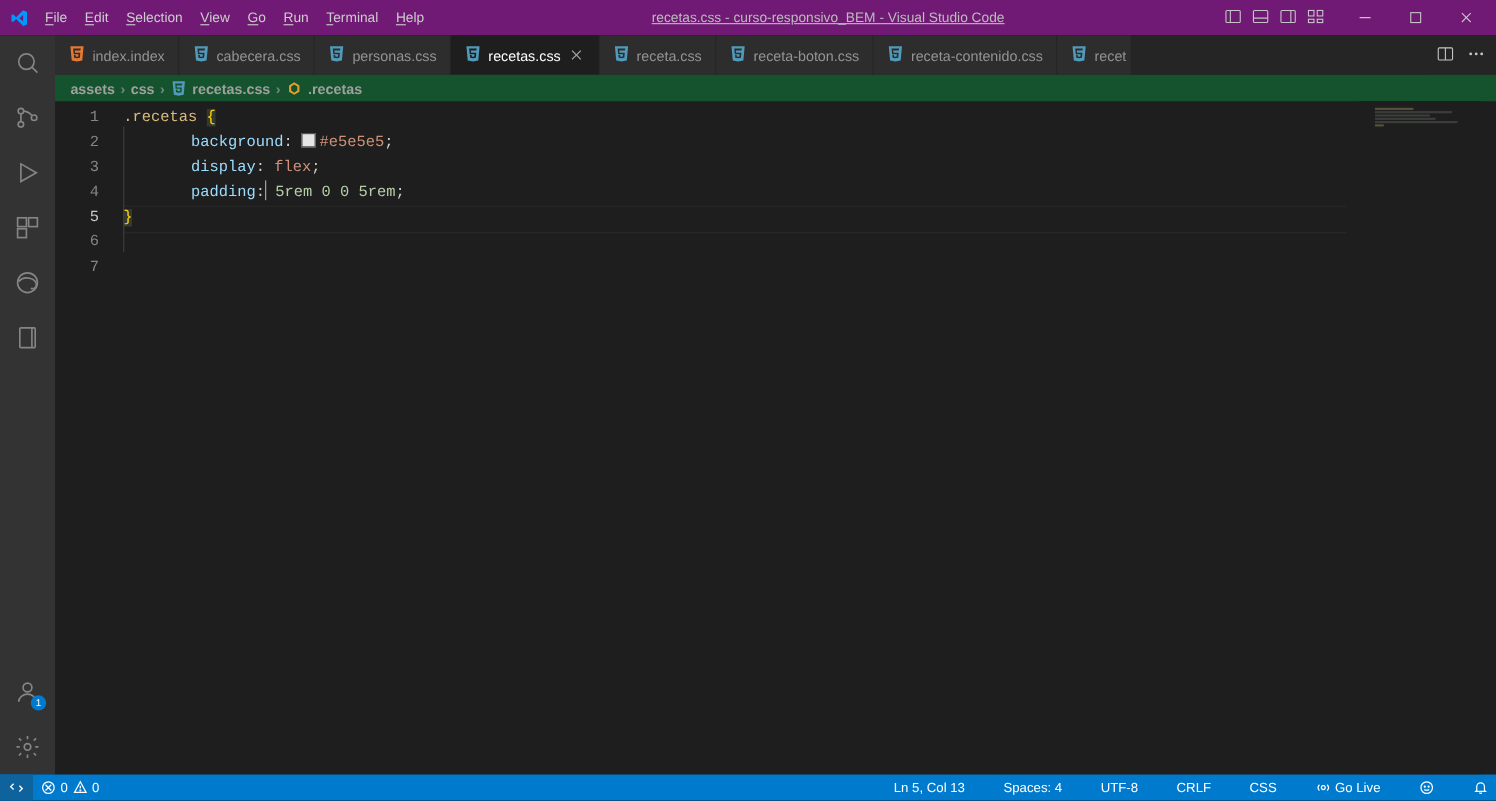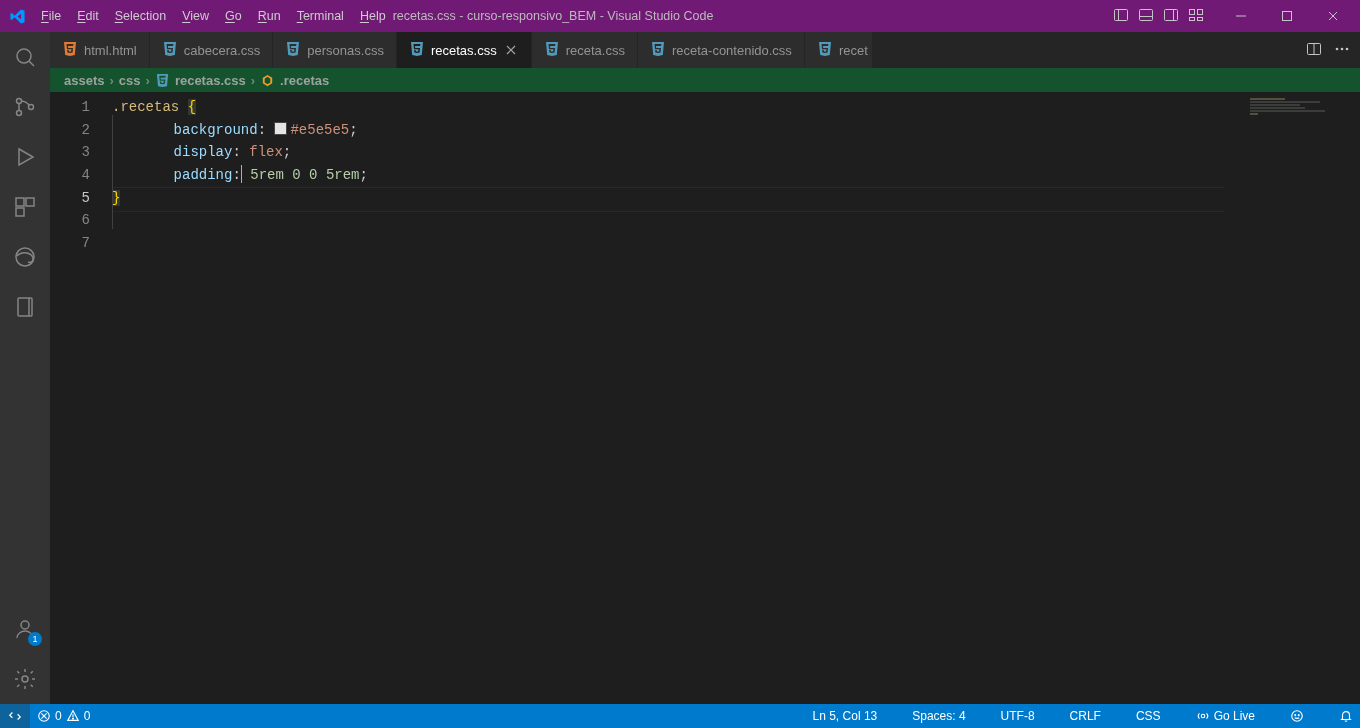--- a/index.html
+++ b/index.html
@@ -22,21 +22,21 @@
     align-items: center;
     color: #cccccc;
     font-size: 12.5px;
     user-select: none;
   }
   .titlebar .vsicon { width: 34px; display:flex; align-items:center; justify-content:center; }
   .titlebar .vsicon svg { width: 17px; height: 17px; }
   .menubar { display: flex; gap: 2px; }
   .menubar .mitem { padding: 5px 7px; cursor: default; }
   .menubar .mitem .mn { text-decoration: underline; text-underline-offset: 2px; }
-  .titlecenter { flex: 1; color: #bcbcbc; }
+  .titlecenter { flex: 1; text-align: center; color: #bcbcbc; text-decoration: underline; }
   .title-right { display:flex; align-items:center; padding-right:4px; }
   .layout-icons { display:flex; gap:9px; margin-right:14px; }
   .layout-icons svg, .winctl svg { width:16px; height:16px; }
   .winctl { display:flex; }
   .winctl div { width:46px; height:32px; display:flex; align-items:center; justify-content:center; }
   
   .main { flex:1; display:flex; overflow:hidden; }
   .activitybar {
     width: 50px;
     background: #333333;
@@ -205,21 +205,21 @@
     </div>
   </div>
 
   <div class="editorgroup">
 
     <div class="tabbar">
       <div class="tab">
         <span class="ticon"><svg viewBox="0 0 16 16">
               <path fill="#e37933" d="M2 1l1.2 13L8 15l4.8-1L14 1H2zm9 4H6l.2 2H11l-.4 4.5L8 12l-2.6-.5L5.2 9h1.5l.1 1.3L8 10.7l1.2-.4.2-2H5L4.5 3h7L11 5z"></path>
             </svg></span>
-        <span>html.html</span>
+        <span>index.index</span>
       </div>
       <div class="tab">
         <span class="ticon"><svg viewBox="0 0 16 16">
               <path fill="#519aba" d="M2 1l1.2 13L8 15l4.8-1L14 1H2zm9 4H6l.2 2H11l-.4 4.5L8 12l-2.6-.5L5.2 9h1.5l.1 1.3L8 10.7l1.2-.4.2-2H5L4.5 3h7L11 5z"></path>
             </svg></span>
         <span>cabecera.css</span>
       </div>
       <div class="tab">
         <span class="ticon"><svg viewBox="0 0 16 16">
               <path fill="#519aba" d="M2 1l1.2 13L8 15l4.8-1L14 1H2zm9 4H6l.2 2H11l-.4 4.5L8 12l-2.6-.5L5.2 9h1.5l.1 1.3L8 10.7l1.2-.4.2-2H5L4.5 3h7L11 5z"></path>
@@ -236,20 +236,26 @@
               <line x1="4" y1="4" x2="12" y2="12"></line>
               <line x1="12" y1="4" x2="4" y2="12"></line>
             </svg>
           </span>
       </div>
       <div class="tab">
         <span class="ticon"><svg viewBox="0 0 16 16">
               <path fill="#519aba" d="M2 1l1.2 13L8 15l4.8-1L14 1H2zm9 4H6l.2 2H11l-.4 4.5L8 12l-2.6-.5L5.2 9h1.5l.1 1.3L8 10.7l1.2-.4.2-2H5L4.5 3h7L11 5z"></path>
             </svg></span>
         <span>receta.css</span>
+      </div>
+      <div class="tab">
+        <span class="ticon"><svg viewBox="0 0 16 16">
+              <path fill="#519aba" d="M2 1l1.2 13L8 15l4.8-1L14 1H2zm9 4H6l.2 2H11l-.4 4.5L8 12l-2.6-.5L5.2 9h1.5l.1 1.3L8 10.7l1.2-.4.2-2H5L4.5 3h7L11 5z"></path>
+            </svg></span>
+        <span>receta-boton.css</span>
       </div>
       <div class="tab">
         <span class="ticon"><svg viewBox="0 0 16 16">
               <path fill="#519aba" d="M2 1l1.2 13L8 15l4.8-1L14 1H2zm9 4H6l.2 2H11l-.4 4.5L8 12l-2.6-.5L5.2 9h1.5l.1 1.3L8 10.7l1.2-.4.2-2H5L4.5 3h7L11 5z"></path>
             </svg></span>
         <span>receta-contenido.css</span>
       </div>
       <div class="tab" style="padding-right:4px;">
         <span class="ticon"><svg viewBox="0 0 16 16">
               <path fill="#519aba" d="M2 1l1.2 13L8 15l4.8-1L14 1H2zm9 4H6l.2 2H11l-.4 4.5L8 12l-2.6-.5L5.2 9h1.5l.1 1.3L8 10.7l1.2-.4.2-2H5L4.5 3h7L11 5z"></path>

